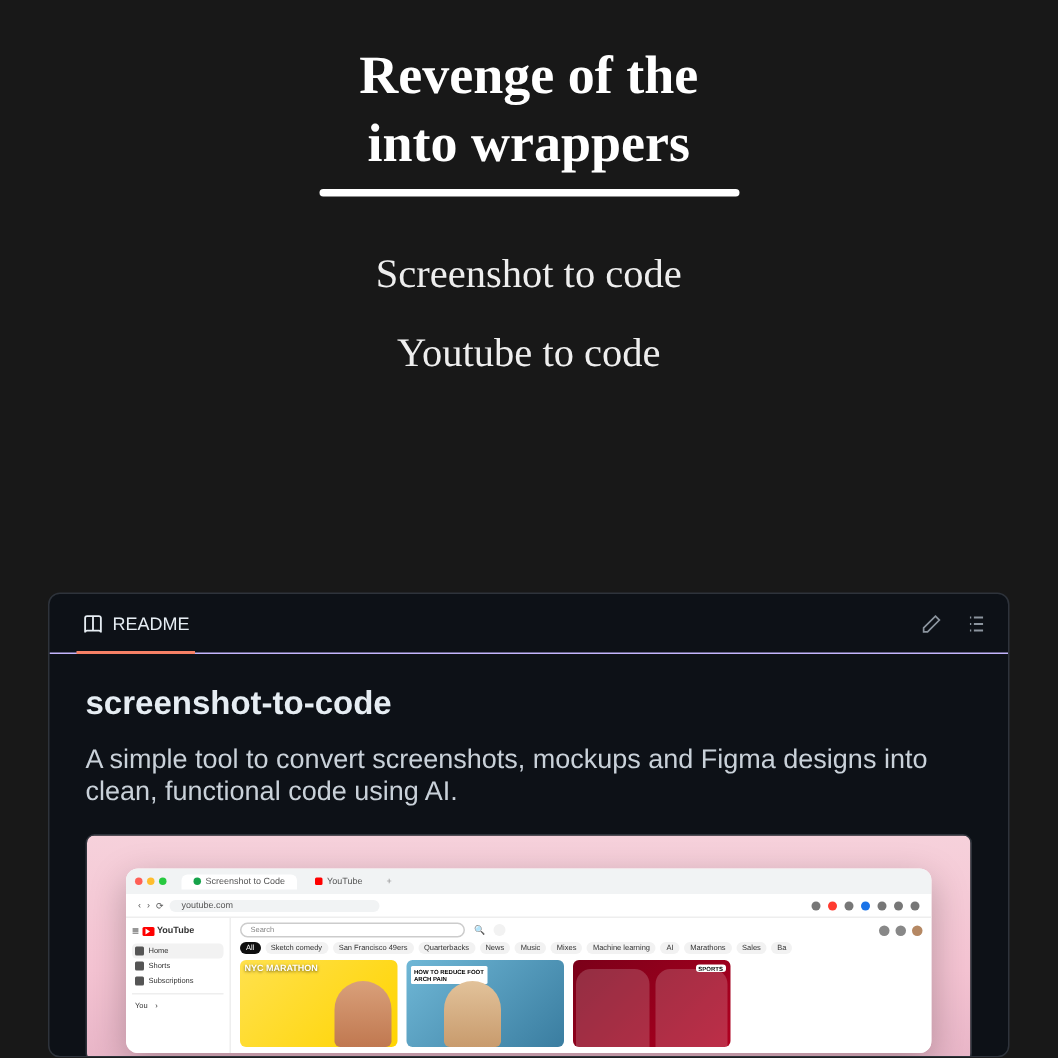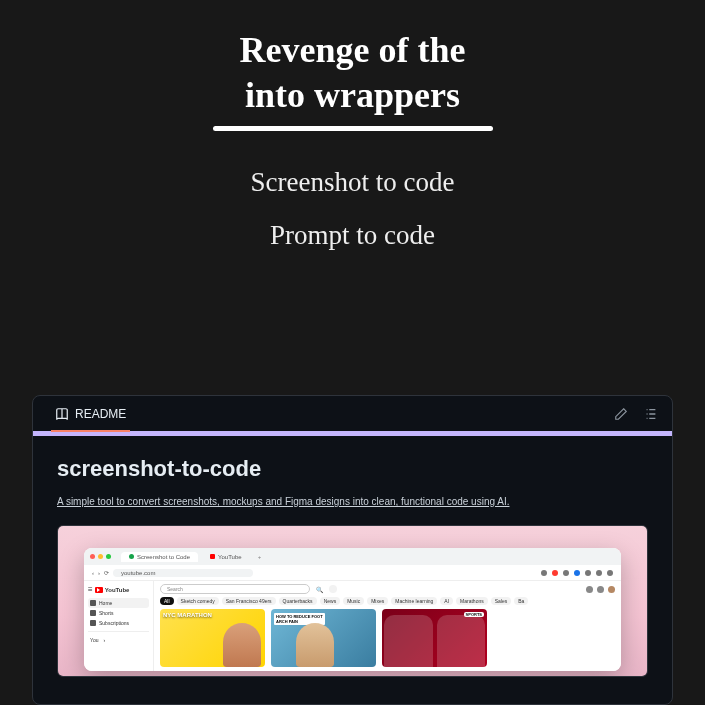--- a/index.html
+++ b/index.html
@@ -47,21 +47,21 @@
   border: 1px solid #2e333b;
   border-radius: 8px;
   overflow: hidden;
   color: #c9d1d9;
 }
 .tabs {
   display: flex;
   align-items: center;
   height: 40px;
   padding: 0 14px;
-  border-bottom: 5px solid #c4b5fd;
+  border-bottom: 1px solid #c4b5fd;
   font-size: 12px;
 }
 .tab {
   display: flex;
   align-items: center;
   gap: 6px;
   padding: 0 8px;
   height: 100%;
   color: #8b949e;
   position: relative;
@@ -82,24 +82,23 @@
 }
 .ic { width: 14px; height: 14px; display: inline-block; }
 .repo-body { padding: 20px 24px; }
 .repo-title {
   font-size: 22px;
   font-weight: 600;
   color: #e6edf3;
   margin-bottom: 14px;
 }
 .repo-desc {
-  font-size: 10px;
+  font-size: 18px;
   color: #c9d1d9;
   margin-bottom: 18px;
-  text-decoration: underline;
 }
 .video-card {
   background: #0d1117;
   border: 1px solid #2e333b;
   border-radius: 6px;
   overflow: hidden;
 }
 .video-header {
   display: flex;
   align-items: center;
@@ -209,21 +208,21 @@
 </head>
 <body>
 
 <div class="hero">
   <div class="hero-title">
     <span>Revenge of the</span><br>
     <span>into wrappers</span>
     <span class="underline"></span>
   </div>
   <div class="sub">Screenshot to code</div>
-  <div class="sub">Prompt to code</div>
+  <div class="sub">Youtube to code</div>
 </div>
 
 <div class="panel">
   <div class="tabs">
     <div class="tab active">
       <svg class="ic" viewBox="0 0 16 16" fill="none" stroke="currentColor" stroke-width="1.4">
           <path d="M2 3.5A1.5 1.5 0 0 1 3.5 2H8v11H3.5A1.5 1.5 0 0 0 2 14.5V3.5zM14 3.5A1.5 1.5 0 0 0 12.5 2H8v11h4.5A1.5 1.5 0 0 1 14 14.5V3.5z"></path>
         </svg>
       <span>README</span>
     </div>

